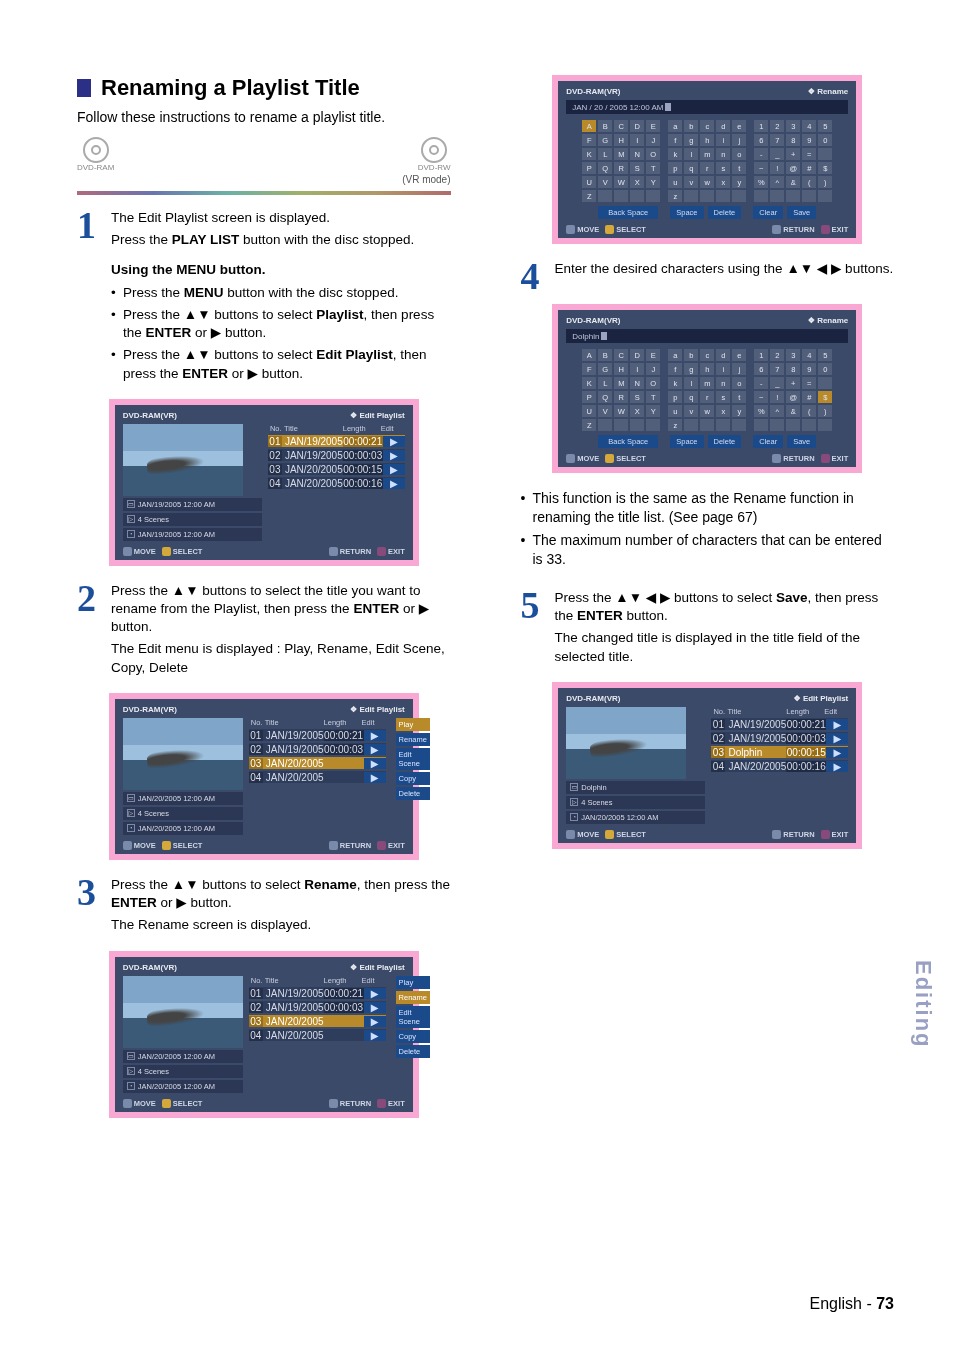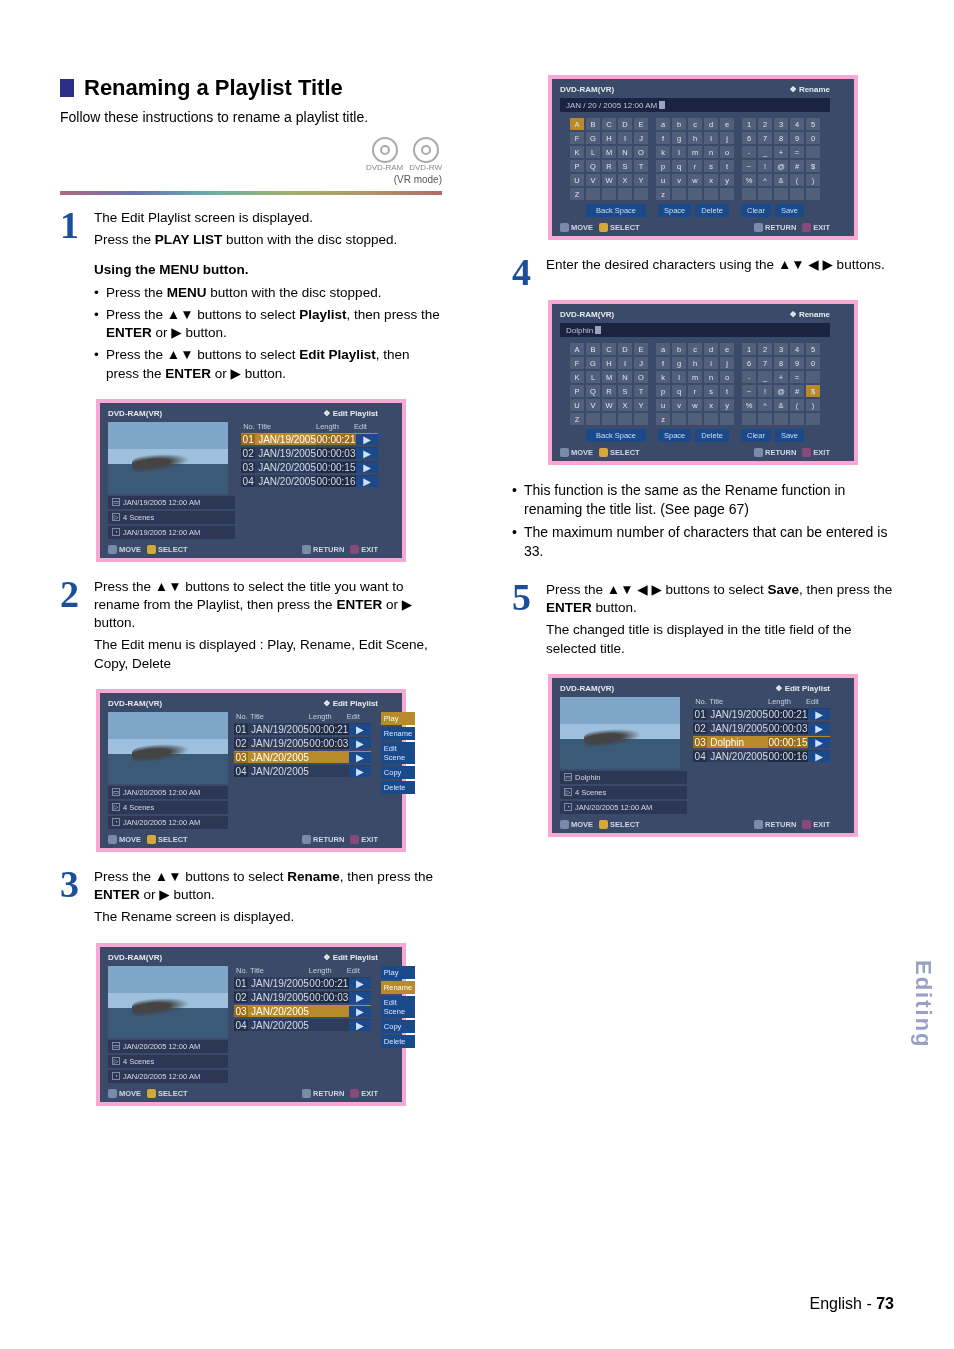--- a/index.html
+++ b/index.html
@@ -14,27 +14,28 @@
   }
   .page {
     padding: 75px 60px 40px 60px;
     display: flex;
     flex-direction: column;
     height: 100%;
   }
   .cols {
     display: flex;
     gap: 70px;
+    margin-left: 17px;
   }
   .col { flex: 1; }
   .heading-row { display:flex; align-items:center; gap:10px; margin-bottom:8px;}
   .blue-sq { width:14px; height:18px; background:#2b2f86; }
   h1 { font-size: 22px; font-weight: bold; }
   .intro { font-size: 14px; margin-bottom: 12px; }
-  .disc-row { display:flex; justify-content:flex-end; gap:6px; align-items:flex-start; }
+  .disc-row { display:flex; justify-content:space-between; gap:6px; align-items:flex-start; }
   .disc { display:flex; flex-direction:column; align-items:center; font-size:8px; color:#888; }
   .disc .ring { width:26px; height:26px; border-radius:50%; border:2px solid #aaa; display:flex; align-items:center; justify-content:center; }
   .disc .ring .inner { width:10px; height:10px; border-radius:50%; border:2px solid #aaa; }
   .vrmode { font-size:10px; color:#555; text-align:right; margin-top:2px; }
   .grad-bar { height:4px; margin:6px 0 14px 0;
     background: linear-gradient(to right,#b06a7c,#6a74b0,#6ab0a6,#a0b06a,#b0986a,#b06a6a);
   }
   .step { display:flex; gap:8px; margin-bottom:10px;}
   .step-num { font-family: Georgia, "Times New Roman", serif; font-size: 38px; font-weight:bold; color:#1b4f9b; line-height:0.85;  min-width:26px;}
   .step-body { flex:1; font-size:13.5px; line-height:1.35; }
@@ -46,24 +47,24 @@
   .bold { font-weight:bold; }
   .notes { margin: 6px 0 0 0; font-size:14px; }
   .notes li { list-style:none; position:relative; padding-left:12px; margin-bottom:4px; line-height:1.35;}
   .notes li::before { content:"•"; position:absolute; left:0;}
 
   
   .osd {
     width: 310px;
     margin: 12px auto 16px auto;
     background:#3a4a68;
-    border:4px solid #f9a8d4;
+    border:6px solid #f9a8d4;
     color:#d7dbe5;
     font-size:8px;
-    padding:6px 24px 4px 8px;
+    padding:6px 8px 4px 8px;
   }
   .osd .top { display:flex; justify-content:space-between; font-weight:bold; color:#e8eaf0; margin-bottom:4px;}
   .osd .top .mode { font-size:8px;}
   .osd .inputline { background:#1a2440; color:#bfc6da; padding:2px 6px; font-size:8px; margin-bottom:6px; height:14px; display:flex; align-items:center;}
   .osd .cursor { display:inline-block; width:6px; height:8px; background:#9aa4c0; margin-left:2px;}
   .osd-body { display:flex; gap:6px;}
   
   .thumb-col { width:140px; display:flex; flex-direction:column;}
   .thumb {
     width:120px; height:72px;

